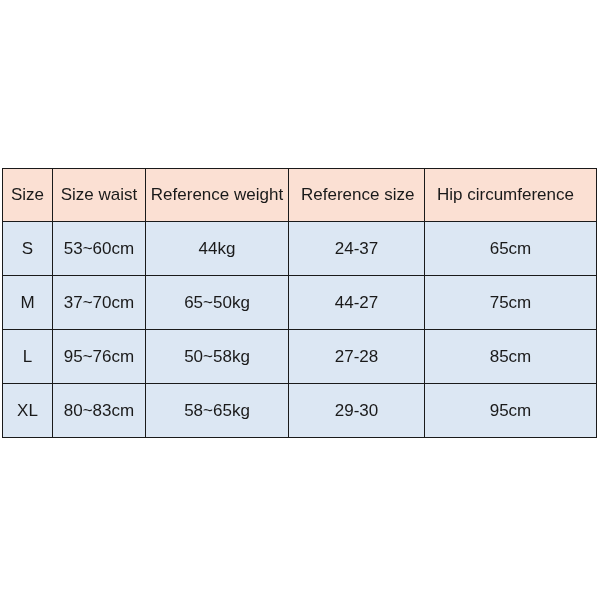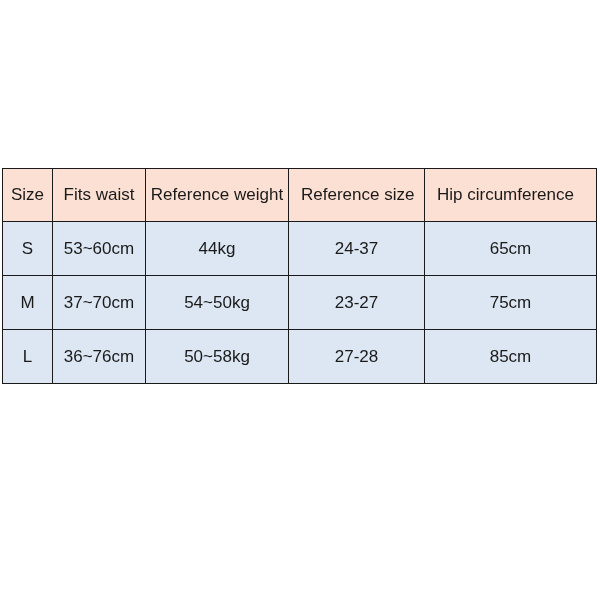--- a/index.html
+++ b/index.html
@@ -73,43 +73,50 @@
     <colgroup>
       <col class="c-size">
       <col class="c-waist">
       <col class="c-weight">
       <col class="c-refsize">
       <col class="c-hip">
     </colgroup>
     <thead>
       <tr>
         <th>Size</th>
-        <th>Fits waist</th>
+        <th>Size waist</th>
         <th>Reference weight</th>
         <th class="align-left">Reference size</th>
         <th class="align-left">Hip circumference</th>
       </tr>
     </thead>
     <tbody>
       <tr>
         <td>S</td>
         <td>53~60cm</td>
         <td>44kg</td>
         <td>24-37</td>
         <td>65cm</td>
       </tr>
       <tr>
         <td>M</td>
         <td>37~70cm</td>
-        <td>54~50kg</td>
-        <td>23-27</td>
+        <td>65~50kg</td>
+        <td>44-27</td>
         <td>75cm</td>
       </tr>
       <tr>
         <td>L</td>
-        <td>36~76cm</td>
+        <td>95~76cm</td>
         <td>50~58kg</td>
         <td>27-28</td>
         <td>85cm</td>
+      </tr>
+      <tr>
+        <td>XL</td>
+        <td>80~83cm</td>
+        <td>58~65kg</td>
+        <td>29-30</td>
+        <td>95cm</td>
       </tr>
     </tbody>
   </table>
 </div>
 
 </body></html>

